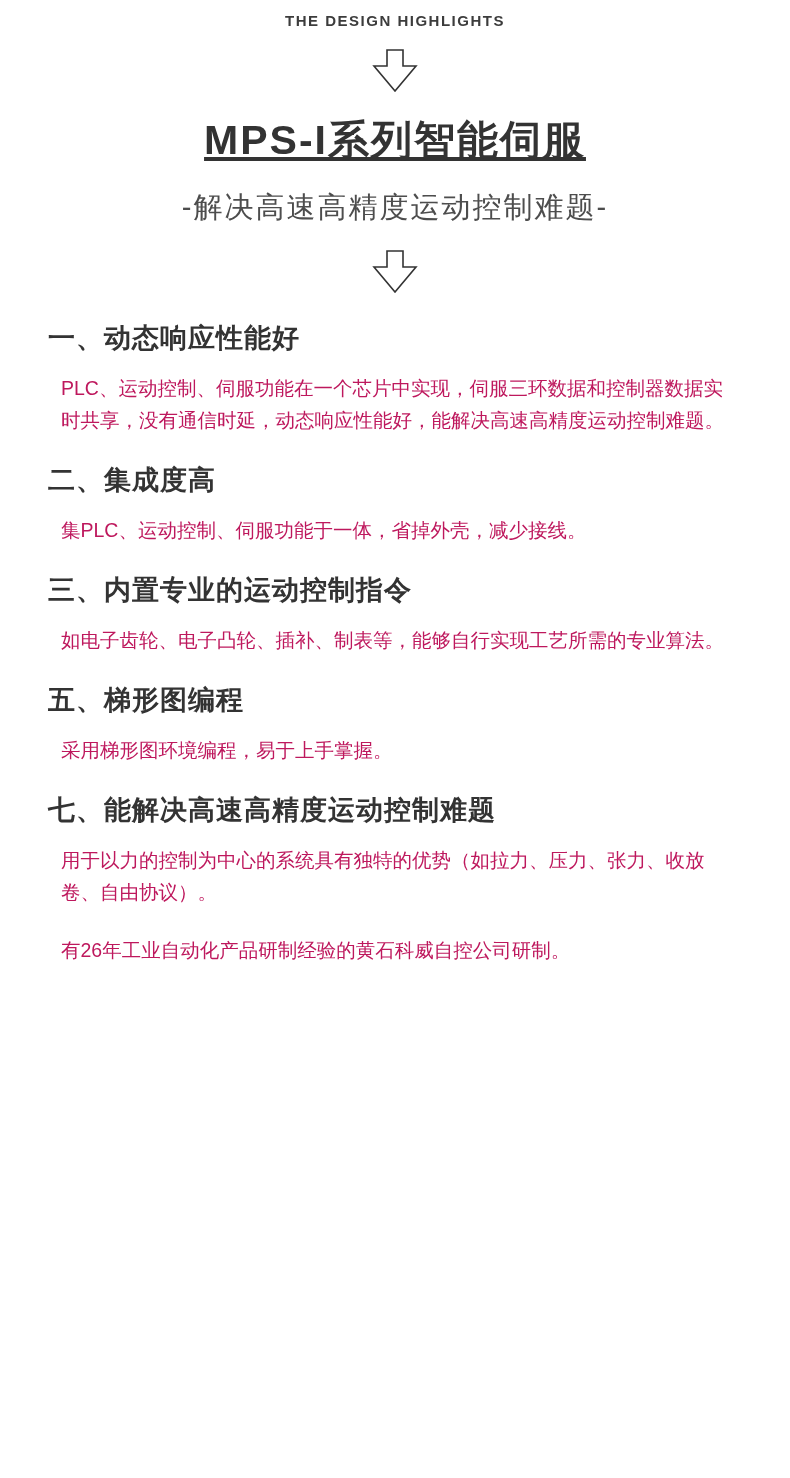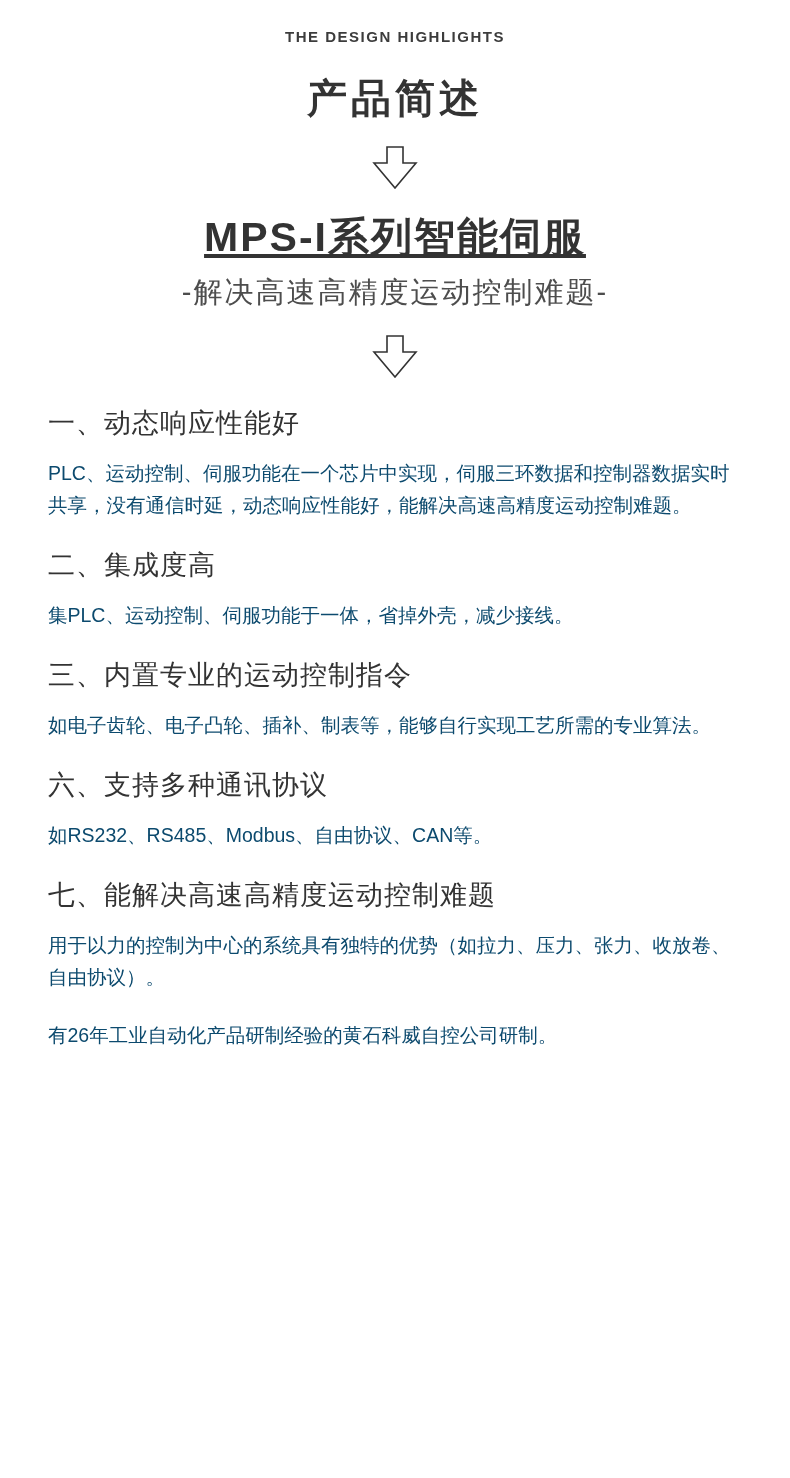--- a/index.html
+++ b/index.html
@@ -11,21 +11,21 @@
     width: 790px;
     height: 1478px;
     overflow: hidden;
     font-family: "Liberation Sans", "DejaVu Sans", sans-serif;
     color: #333333;
   }
   .page {
     width: 100%;
     height: 100%;
     box-sizing: border-box;
-    padding: 26px 48px 0 48px;
+    padding: 10px 48px 0 48px;
   }
   .center { text-align: center; }
 
   .eyebrow {
     font-size: 15px;
     font-weight: 700;
     letter-spacing: 1.5px;
     color: #3c3c3c;
     margin: 2px 0 0 0;
   }
@@ -47,53 +47,52 @@
     font-weight: 800;
     color: #333333;
     margin: 20px 0 0 0;
     letter-spacing: 2px;
     text-decoration: underline;
   }
   .subtitle {
     font-size: 29px;
     font-weight: 300;
     color: #4d4d4d;
-    margin: 8px 0 0 0;
+    margin: 20px 0 0 0;
     letter-spacing: 2px;
   }
   .arrow-wrap.second { margin-top: 22px; }
 
   .sections {
     margin-top: 26px;
   }
   .section { margin: 0 0 26px 0; }
   .section-heading {
     font-size: 27px;
-    font-weight: 400;
+    font-weight: 700;
     color: #333333;
     margin: 0 0 16px 0;
     letter-spacing: 1px;
   }
   .section-body {
     font-size: 19.5px;
     font-weight: 400;
-    color: #0c4a6e;
+    color: #be185d;
     line-height: 32px;
-    margin: 0;
+    margin: 13px;
     max-width: 694px;
   }
 </style>
 </head>
 <body>
 
 <div class="page">
 
   <div class="center eyebrow">THE DESIGN HIGHLIGHTS</div>
 
-  <h1 class="center page-title">产品简述</h1>
 
   <div class="arrow-wrap">
     <svg width="46" height="44" viewBox="0 0 46 44" aria-hidden="true">
       <polygon points="15,1 31,1 31,17 44,17 23,42 2,17 15,17" fill="#ffffff" stroke="#333333" stroke-width="1.6" stroke-linejoin="miter"></polygon>
     </svg>
   </div>
 
   <h2 class="center product-title">MPS-I系列智能伺服</h2>
 
   <div class="center subtitle">-解决高速高精度运动控制难题-</div>
@@ -114,25 +113,25 @@
     <h3 class="section-heading">二、集成度高</h3>
     <p class="section-body">集PLC、运动控制、伺服功能于一体，省掉外壳，减少接线。</p>
   </section>
 
   <section class="section">
     <h3 class="section-heading">三、内置专业的运动控制指令</h3>
     <p class="section-body">如电子齿轮、电子凸轮、插补、制表等，能够自行实现工艺所需的专业算法。</p>
   </section>
 
 
+  <section class="section">
+    <h3 class="section-heading">五、梯形图编程</h3>
+    <p class="section-body">采用梯形图环境编程，易于上手掌握。</p>
+  </section>
 
-  <section class="section">
-    <h3 class="section-heading">六、支持多种通讯协议</h3>
-    <p class="section-body">如RS232、RS485、Modbus、自由协议、CAN等。</p>
-  </section>
 
   <section class="section">
     <h3 class="section-heading">七、能解决高速高精度运动控制难题</h3>
     <p class="section-body">用于以力的控制为中心的系统具有独特的优势（如拉力、压力、张力、收放卷、自由协议）。</p>
   </section>
 
 
   <section class="section">
     <p class="section-body">有26年工业自动化产品研制经验的黄石科威自控公司研制。</p>
   </section>

